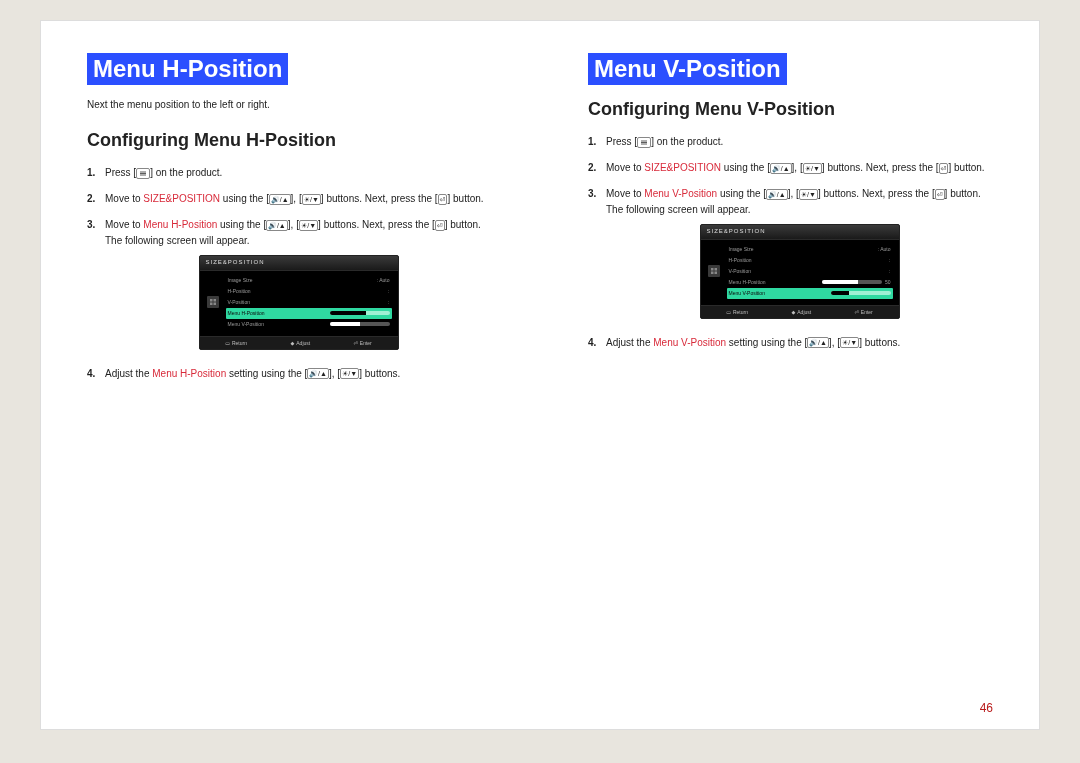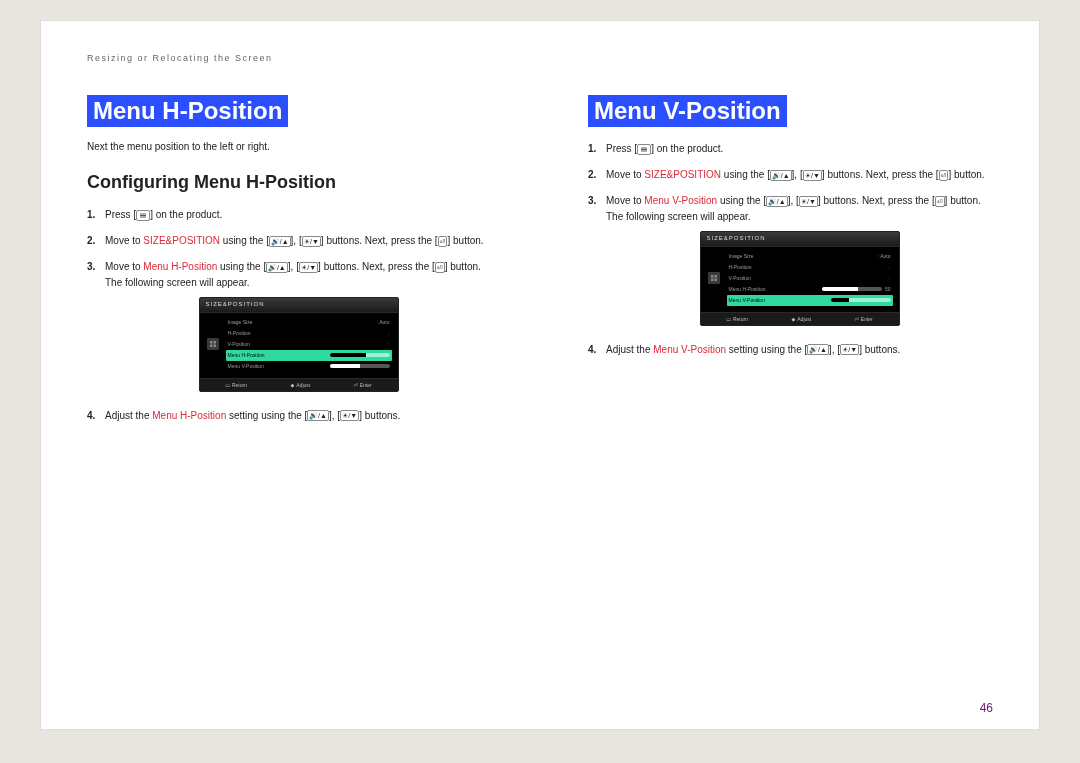--- a/index.html
+++ b/index.html
@@ -120,28 +120,27 @@
     display:flex; justify-content:space-around; align-items:center;
     background:#1a1a1a; border-top:1px solid #2a2a2a;
     font-size:5px; color:#bdbdbd; padding:2px 4px;
   }
   .osd-footer span { display:inline-flex; align-items:center; gap:2px; }
   .page-num {
     position: absolute;
     bottom: 14px;
     right: 46px;
     font-size: 12px;
-    color: #701a75;
+    color: #b91c1c;
   }
 </style>
 </head>
 <body>
 
 <div class="page">
-  <div class="breadcrumb">Resizing or Relocating the Screen</div>
 
   <div class="columns">
 
     <div class="col">
       <div class="title-blue">Menu H-Position</div>
       <div class="intro">Next the menu position to the left or right.</div>
       <div class="subhead">Configuring Menu H-Position</div>
 
       <ol class="steps">
         <li>
@@ -229,20 +228,21 @@
               <span class="t">🔊/▲</span>
             </span><span>], [</span><span class="iconbox">
               <span class="t">☀/▼</span>
             </span><span>] buttons.</span>
         </li>
       </ol>
     </div>
 
     <div class="col">
       <div class="title-blue">Menu V-Position</div>
+      <div class="subhead">Configuring Menu V-Position</div>
 
       <ol class="steps">
         <li>
           <span>Press [</span><span class="iconbox menu-icon">
               <svg width="10" height="7" viewBox="0 0 10 7">
                 <line x1="2" y1="2" x2="8" y2="2" stroke="#333" stroke-width="0.8"></line>
                 <line x1="2" y1="3.5" x2="8" y2="3.5" stroke="#333" stroke-width="0.8"></line>
                 <line x1="2" y1="5" x2="8" y2="5" stroke="#333" stroke-width="0.8"></line>
               </svg>
             </span><span>] on the product.</span>

